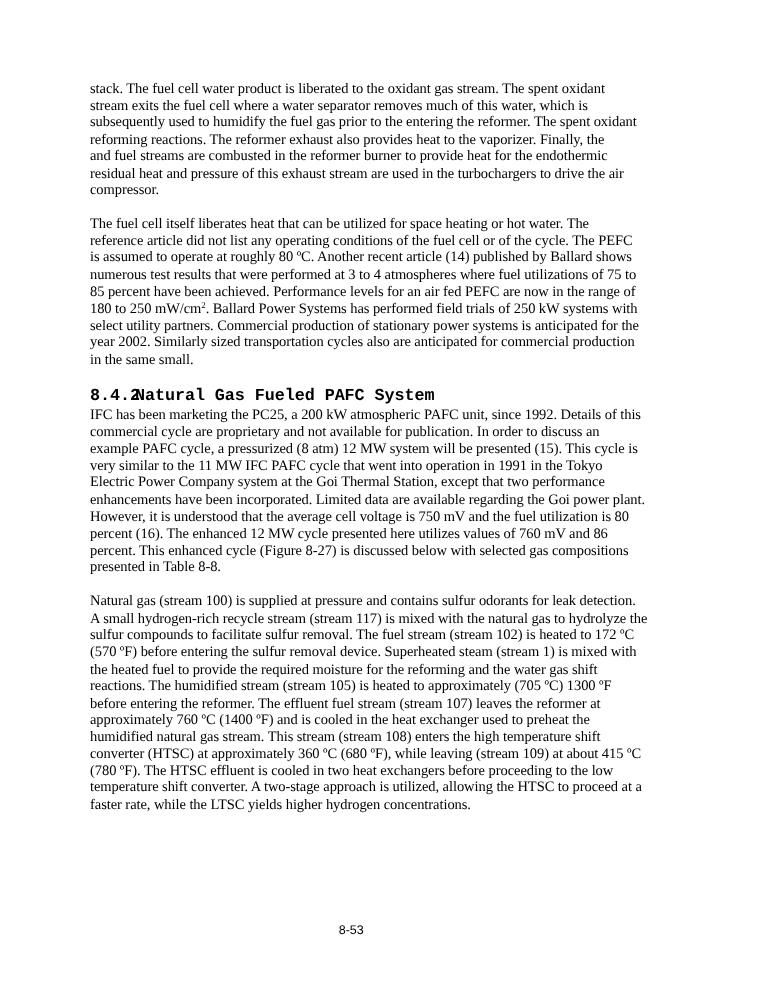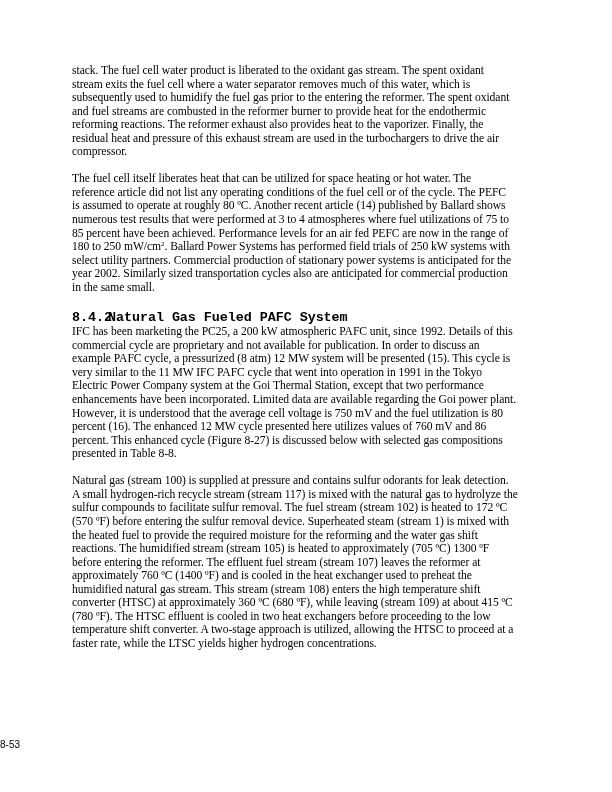--- a/index.html
+++ b/index.html
@@ -60,38 +60,38 @@
     sup {
       font-size: 7px;
       line-height: 0;
       vertical-align: 4px;
     }
     .footer {
       position: absolute;
       left: 0;
       width: 562px;
       top: 739px;
-      text-align: left;
+      text-align: center;
       font-family: "Liberation Sans", sans-serif;
       font-size: 10px;
       color: #000000;
     }
   </style>
 </head>
 <body>
 
 <div class="page">
   <div class="content">
 
     <p class="para">
       <span class="line">stack.  The fuel cell water product is liberated to the oxidant gas stream.  The spent oxidant</span>
       <span class="line">stream exits the fuel cell where a water separator removes much of this water, which is</span>
       <span class="line">subsequently used to humidify the fuel gas prior to the entering the reformer.  The spent oxidant</span>
+      <span class="line">reforming reactions.  The reformer exhaust also provides heat to the vaporizer.  Finally, the</span>
       <span class="line">and fuel streams are combusted in the reformer burner to provide heat for the endothermic</span>
-      <span class="line">reforming reactions.  The reformer exhaust also provides heat to the vaporizer.  Finally, the</span>
       <span class="line">residual heat and pressure of this exhaust stream are used in the turbochargers to drive the air</span>
       <span class="line">compressor.</span>
     </p>
 
     <p class="para">
       <span class="line">The fuel cell itself liberates heat that can be utilized for space heating or hot water.  The</span>
       <span class="line">reference article did not list any operating conditions of the fuel cell or of the cycle.  The PEFC</span>
       <span class="line">is assumed to operate at roughly 80 ºC.  Another recent article (14) published by Ballard shows</span>
       <span class="line">numerous test results that were performed at 3 to 4 atmospheres where fuel utilizations of 75 to</span>
       <span class="line">85 percent have been achieved.  Performance levels for an air fed PEFC are now in the range of</span>

